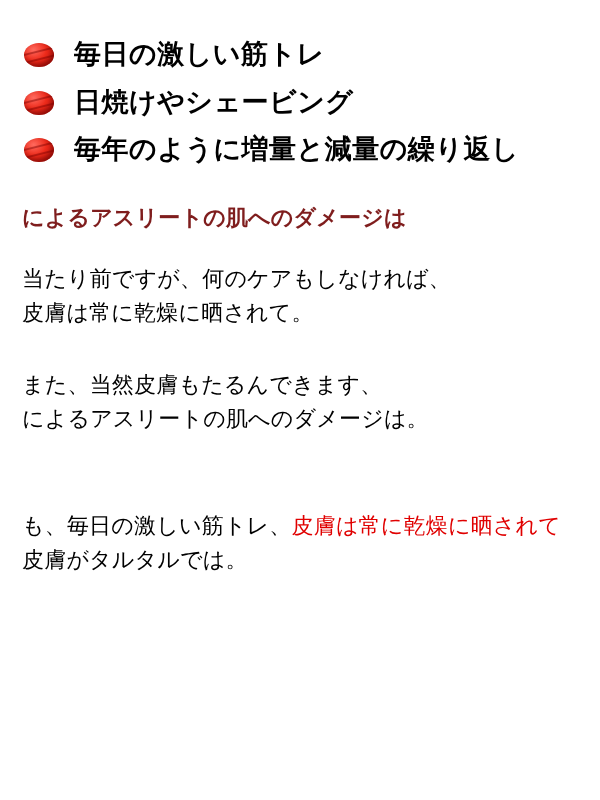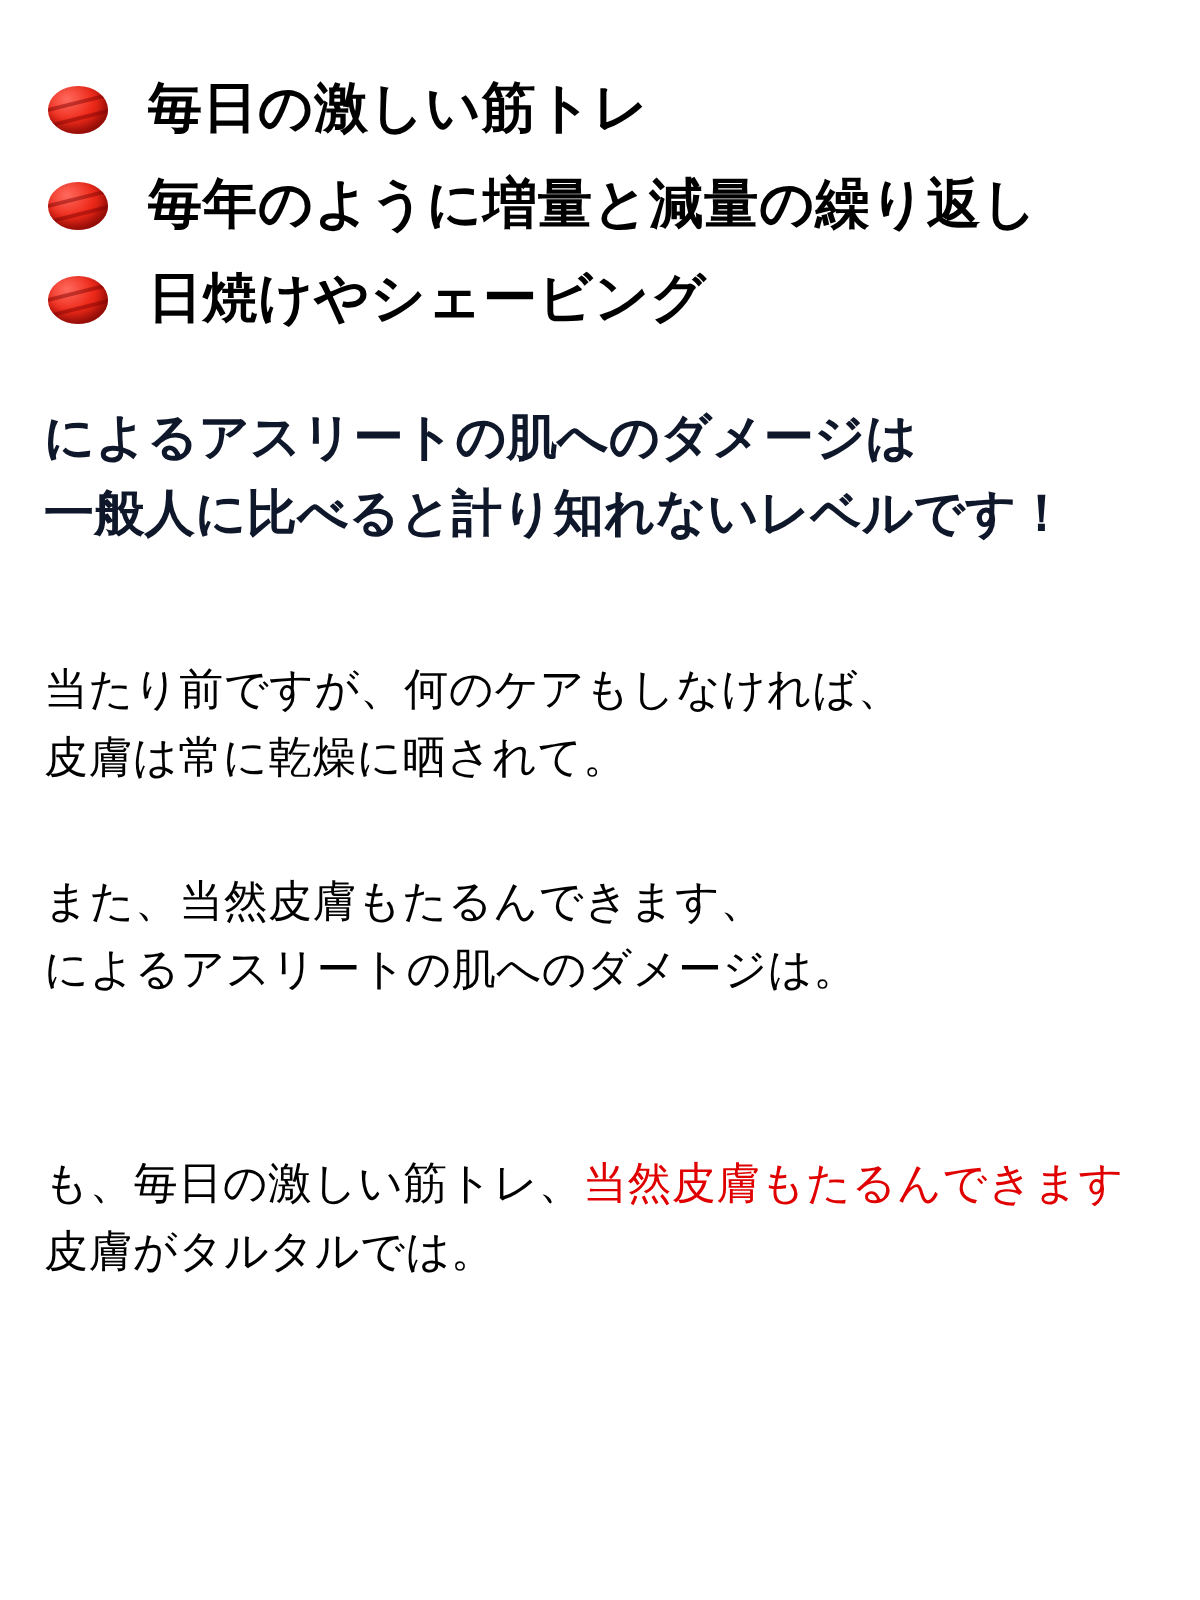--- a/index.html
+++ b/index.html
@@ -72,33 +72,33 @@
     font-size: 27px;
     font-weight: bold;
     letter-spacing: 0.5px;
     line-height: 1.1;
     white-space: nowrap;
   }
 
   
   .emphasis {
     margin-top: 36px;
-    color: #0f172a;
-    font-size: 25px;
+    color: #7f1d1d;
+    font-size: 22px;
     font-weight: bold;
     line-height: 1.5;
     letter-spacing: 0.2px;
   }
   .emphasis .line {
     white-space: nowrap;
   }
 
   
   .body-block {
-    margin-top: 52px;
+    margin-top: 28px;
   }
   .paragraph {
     font-size: 22px;
     line-height: 1.55;
     margin-bottom: 38px;
     letter-spacing: 0.2px;
   }
   .paragraph .line {
     white-space: nowrap;
   }
@@ -115,48 +115,47 @@
     <li class="bullet-item">
       <span class="bullet-icon">
           <span class="ball"></span>
         </span>
       <span class="bullet-text">毎日の激しい筋トレ</span>
     </li>
     <li class="bullet-item">
       <span class="bullet-icon">
           <span class="ball"></span>
         </span>
-      <span class="bullet-text">毎年のように増量と減量の繰り返し</span>
+      <span class="bullet-text">日焼けやシェービング</span>
     </li>
     <li class="bullet-item">
       <span class="bullet-icon">
           <span class="ball"></span>
         </span>
-      <span class="bullet-text">日焼けやシェービング</span>
+      <span class="bullet-text">毎年のように増量と減量の繰り返し</span>
     </li>
   </ul>
 
   <div class="emphasis">
     <div class="line">によるアスリートの肌へのダメージは</div>
-    <div class="line">一般人に比べると計り知れないレベルです！</div>
   </div>
 
   <div class="body-block">
 
     <p class="paragraph">
       <span class="line">当たり前ですが、何のケアもしなければ、</span><br>
       <span class="line">皮膚は常に乾燥に晒されて。</span>
     </p>
 
     <p class="paragraph">
       <span class="line">また、当然皮膚もたるんできます、</span><br>
       <span class="line">によるアスリートの肌へのダメージは。</span>
     </p>
 
     <p class="paragraph">
       <br>
-      <span class="line"><span>も、毎日の激しい筋トレ、</span><span class="hl-red">当然皮膚もたるんできます</span></span><br>
+      <span class="line"><span>も、毎日の激しい筋トレ、</span><span class="hl-red">皮膚は常に乾燥に晒されて</span></span><br>
       <span class="line">皮膚がタルタルでは。</span>
     </p>
 
   </div>
 
 </div>
 
 </body></html>

